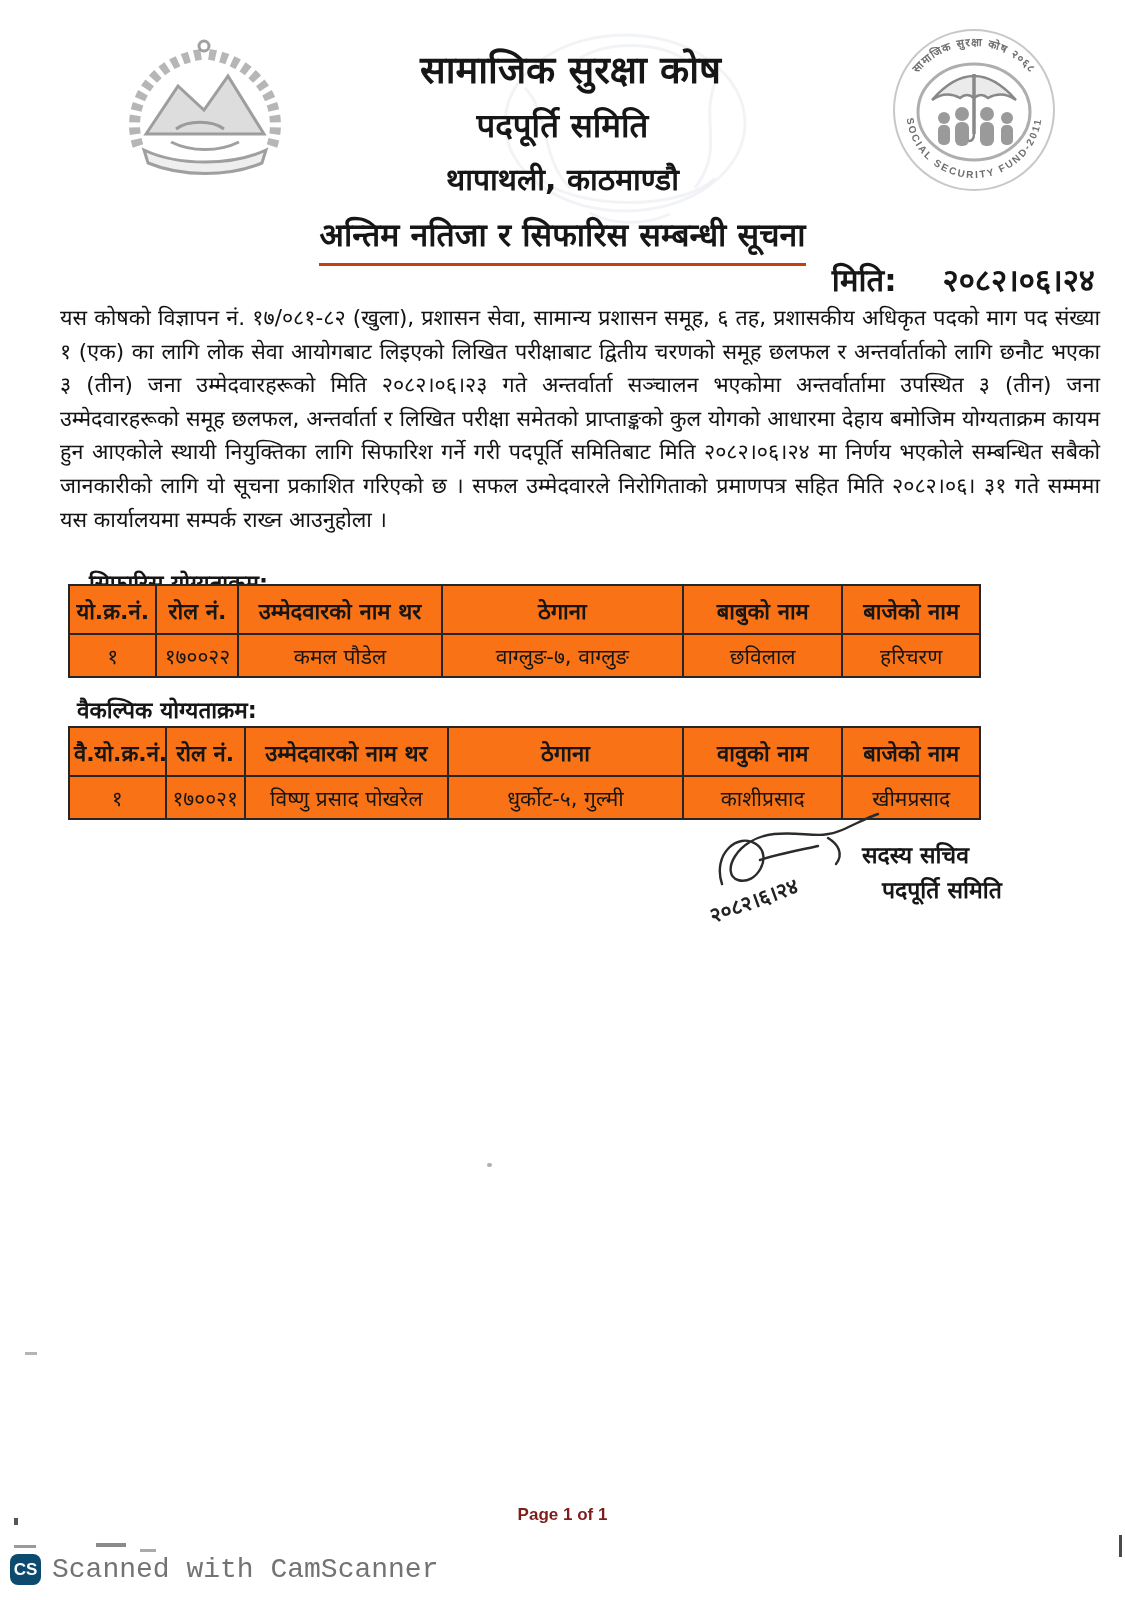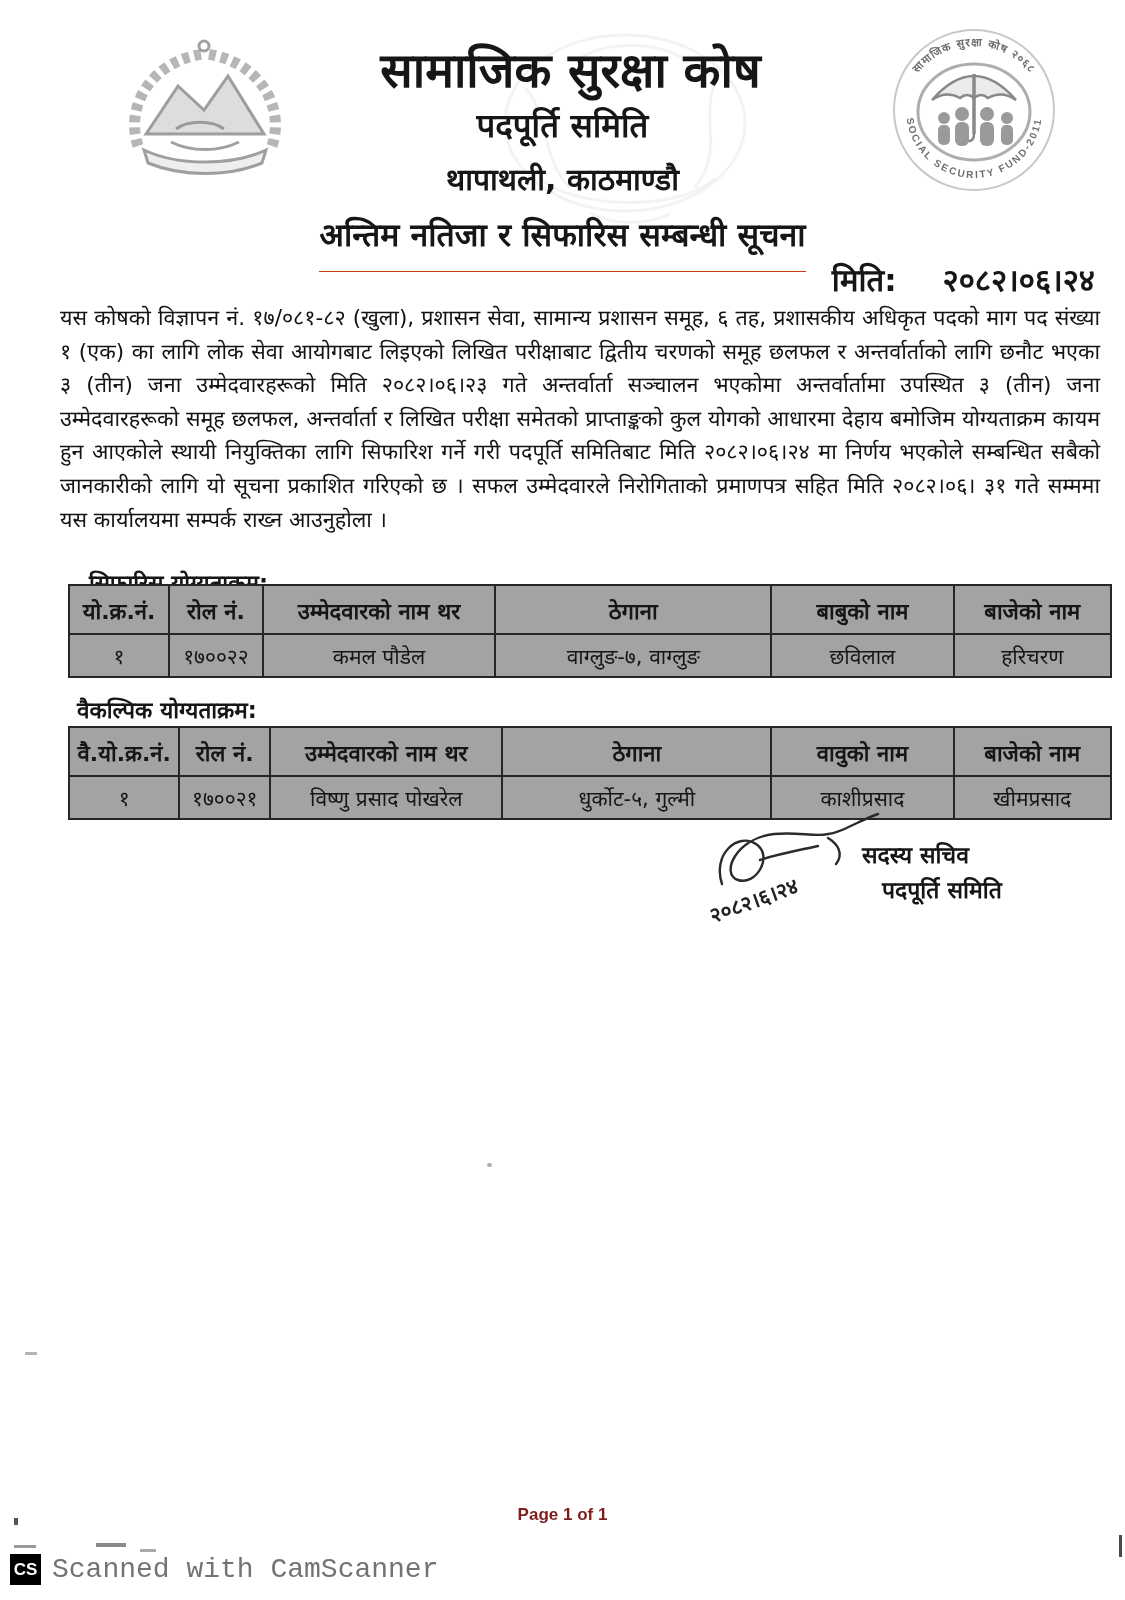--- a/index.html
+++ b/index.html
@@ -9,44 +9,44 @@
     background:#ffffff; overflow:hidden;
     font-family:"DejaVu Sans","Liberation Sans",sans-serif; color:#161616;
   }
 
   
   .emblem-left { position:absolute; left:116px; top:34px; width:178px; height:158px; }
   .logo-right  { position:absolute; left:888px; top:26px; width:172px; height:168px; }
   .stamp-ghost { position:absolute; left:430px; top:28px; width:390px; height:220px; opacity:.45; pointer-events:none; }
 
   .titles { position:absolute; left:0; top:46px; width:100%; text-align:center; }
-  .org-name     { font-size:48px; font-weight:bold; line-height:48px;padding-left:16px; }
+  .org-name     { font-size:38px; font-weight:bold; line-height:48px;padding-left:16px; }
   .committee    { font-size:33px; font-weight:bold; line-height:44px; margin-top:10px; }
   .location     { font-size:30px; font-weight:bold; line-height:40px; margin-top:12px; }
   .notice-title { display:inline-block; font-size:32px; font-weight:bold; line-height:42px; margin-top:14px;
-                  border-bottom:1px solid #c2410c; padding-bottom:15px; }
+                  border-bottom:3px solid #c2410c; padding-bottom:7px; }
 
   .date-line { position:absolute; top:258px; right:30px; font-size:31px; font-weight:bold; display:flex; gap:46px; }
 
   
   .body-par {
     position:absolute; left:60px; top:301px; width:1040px;
     font-size:21.5px; line-height:33.6px; text-align:justify; color:#131313;
   }
 
   .sec-heading {
     position:absolute; left:77px; font-size:22.5px; font-weight:bold;
     border-bottom:2.5px solid #1c1c1c; padding-bottom:2px;
   }
   .sec1 { top:567px;margin-left:12px; }
   .sec2 { top:694px; }
 
   table.result {
-    position:absolute; left:68px; width:1044px; border-collapse:collapse;
-    font-size:21px; table-layout:fixed; background:#a3a3a3;
+    position:absolute; left:68px; width:913px; border-collapse:collapse;
+    font-size:21px; table-layout:fixed; background:#f97316;
   }
   .tbl1 { top:584px; }
   .tbl2 { top:726px; }
   table.result th, table.result td {
     border:2.4px solid #262626; text-align:center; vertical-align:middle;
     padding:0 4px; overflow:hidden; white-space:nowrap;
   }
   table.result th { height:49px; font-weight:bold; font-size:22px; }
   table.result td { height:43px; }
 
@@ -56,21 +56,21 @@
   .sign-line1 { position:absolute; left:172px; top:28px; font-size:23px; font-weight:bold; }
   .sign-line2 { position:absolute; left:192px; top:63px; font-size:23px; font-weight:bold; }
 
   
   .page-number {
     position:absolute; top:1505px; left:0; width:1125px; text-align:center;
     font-family:"Liberation Sans",sans-serif; font-size:17px; font-weight:bold; color:#7f1d1d;
   }
   .camscanner { position:absolute; left:10px; top:1554px; display:flex; align-items:center; gap:11px; }
   .cs-badge {
-    width:31px; height:31px; background:#000000; border-radius:0;
+    width:31px; height:31px; background:#0c4a6e; border-radius:8px;
     display:flex; align-items:center; justify-content:center;
     color:#ffffff; font-family:"Liberation Sans",sans-serif; font-weight:bold; font-size:17px;
   }
   .cs-text { color:#737373; font-family:Liberation Mono, monospace; font-size:28px; }
 
   
   .artifact { position:absolute; background:#8f8f8f; }
   .art-a { left:14px;  top:1518px; width:4px;  height:7px;  background:#555; }
   .art-b { left:14px;  top:1545px; width:22px; height:3px;  background:#9a9a9a; }
   .art-c { left:96px;  top:1543px; width:30px; height:4px;  background:#8a8a8a; }

